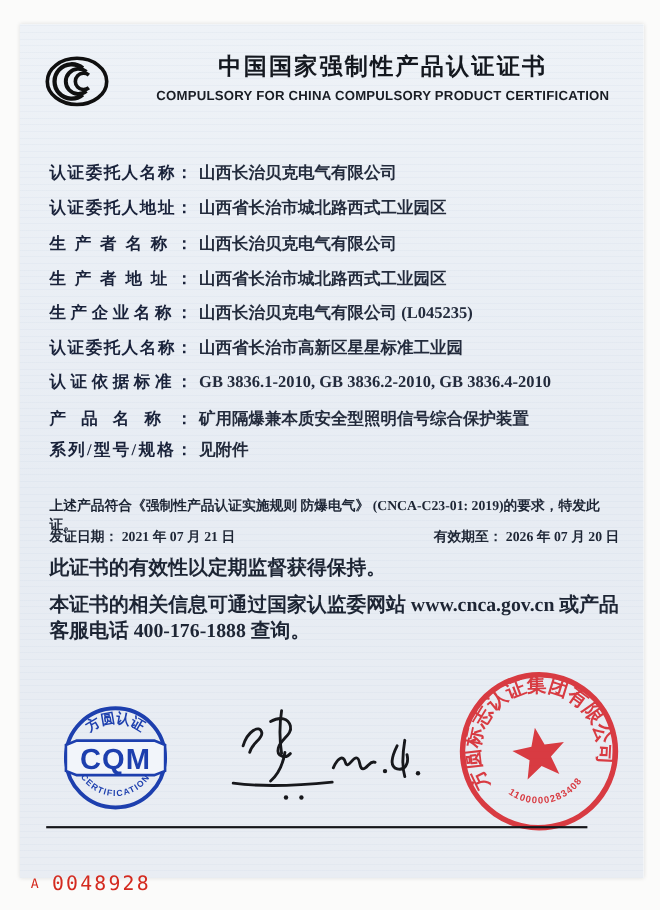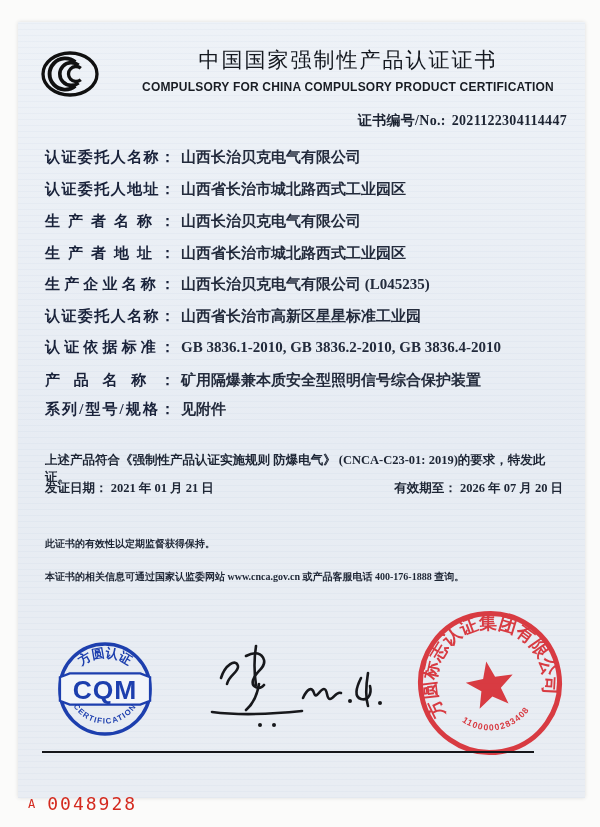--- a/index.html
+++ b/index.html
@@ -22,42 +22,42 @@
     left:18px;top:22px;width:567px;height:776px;
     background:
       repeating-linear-gradient(0deg, rgba(175,192,214,.10) 0 1px, rgba(0,0,0,0) 1px 6px),
       linear-gradient(180deg,#eef2f7 0%,#e7ecf3 55%,#e9edf3 100%);
     box-shadow:0 0 4px rgba(0,0,0,.12);
   }
   .ccc-logo{position:absolute;left:22px;top:28px;}
   .title-block{position:absolute;left:110px;top:24px;width:440px;text-align:center;}
   .cert-title{
     font-family:"Liberation Sans","DejaVu Sans",sans-serif;
-    font-size:21px;font-weight:400;letter-spacing:2px;color:#14181f;
+    font-size:21px;font-weight:700;letter-spacing:2px;color:#14181f;
   }
   .cert-subtitle{
     font-family:"Liberation Sans","DejaVu Sans",sans-serif;
     font-size:12px;font-weight:700;color:#191d24;margin-top:6px;letter-spacing:.2px;
   }
   .cert-no{
     position:absolute;right:18px;top:90px;
     font-size:14px;font-weight:700;color:#1c2332;letter-spacing:.3px;
   }
   .cert-no .num{font-family:"Liberation Serif","DejaVu Serif",serif;font-weight:600;margin-left:6px;}
   .row{position:absolute;left:27px;right:14px;display:flex;align-items:baseline;}
   .flabel{
     display:inline-block;width:130px;flex:0 0 130px;
     font-size:15px;font-weight:700;color:#19223a;
     text-align:justify;text-align-last:justify;
   }
   .fvalue{font-size:15px;font-weight:600;color:#232b3c;margin-left:6px;white-space:nowrap;}
   .statement{position:absolute;left:27px;right:16px;font-size:12.5px;font-weight:700;color:#1d2534;}
   .dates{position:absolute;left:27px;right:22px;display:flex;justify-content:space-between;
          font-size:12.5px;font-weight:700;color:#1d2534;}
-  .note{position:absolute;left:27px;right:16px;font-size:10px;font-weight:700;color:#1d2534;margin-top:33px;}
+  .note{position:absolute;left:27px;right:16px;font-size:18px;font-weight:700;color:#1d2534;}
   .divider{position:absolute;left:24px;top:729px;width:492px;height:2px;background:#15161a;}
   .footer{position:absolute;left:0;right:0;top:733px;text-align:center;
           font-family:"Liberation Sans","DejaVu Sans",sans-serif;}
   .footer .org{font-size:16px;font-weight:700;color:#1a1e26;letter-spacing:2px;}
   .footer .addr{font-size:10px;color:#2c313a;margin-top:3px;}
   .footer .url{font-size:10px;font-weight:700;color:#23272f;margin-top:1px;letter-spacing:.4px;}
   .serial{
     position:absolute;left:28px;top:793px;
     font-family:"DejaVu Sans Mono","Liberation Mono",monospace;
     color:var(--serial_red);
@@ -78,23 +78,20 @@
     <path d="M 58.7 20.1 A 26 26 0 1 0 58.7 59.9" fill="none" stroke="#101010" stroke-width="6.5"></path>
     <path d="M 64.2 25.4 A 19 19 0 1 0 64.2 54.6" fill="none" stroke="#101010" stroke-width="6"></path>
     <path d="M 68 30.4 A 12.5 12.5 0 1 0 68 49.6" fill="none" stroke="#101010" stroke-width="5.5"></path>
   </svg>
 
   <div class="title-block">
     <div class="cert-title">中国国家强制性产品认证证书</div>
     <div class="cert-subtitle">COMPULSORY FOR CHINA COMPULSORY PRODUCT CERTIFICATION</div>
   </div>
 
-  <div class="cert-no">
-    <span>证书编号/No.:</span><span class="num">2021122304114447</span>
-  </div>
 
   <div class="row" style="top:126px">
     <span class="flabel">认证委托人名称：</span>
     <span class="fvalue">山西长治贝克电气有限公司</span>
   </div>
   <div class="row" style="top:158px">
     <span class="flabel">认证委托人地址：</span>
     <span class="fvalue">山西省长治市城北路西式工业园区</span>
   </div>
   <div class="row" style="top:190px">
@@ -124,21 +121,21 @@
   <div class="row" style="top:349px">
     <span class="flabel">产品名称：</span>
     <span class="fvalue">矿用隔爆兼本质安全型照明信号综合保护装置</span>
   </div>
 
   <div class="statement" style="top:430px">上述产品符合《强制性产品认证实施规则 防爆电气》 (CNCA-C23-01: 2019)的要求，特发此证。</div>
 
   <div class="dates" style="top:458px">
     <span>
       <span>发证日期：</span>
-      <span>2021 年 01 月 21 日</span>
+      <span>2021 年 07 月 21 日</span>
     </span>
     <span>
       <span>有效期至：</span>
       <span>2026 年 07 月 20 日</span>
     </span>
   </div>
 
   <div class="note" style="top:482px">此证书的有效性以定期监督获得保持。</div>
   <div class="note" style="top:515px">本证书的相关信息可通过国家认监委网站 www.cnca.gov.cn 或产品客服电话 400-176-1888 查询。</div>
 

